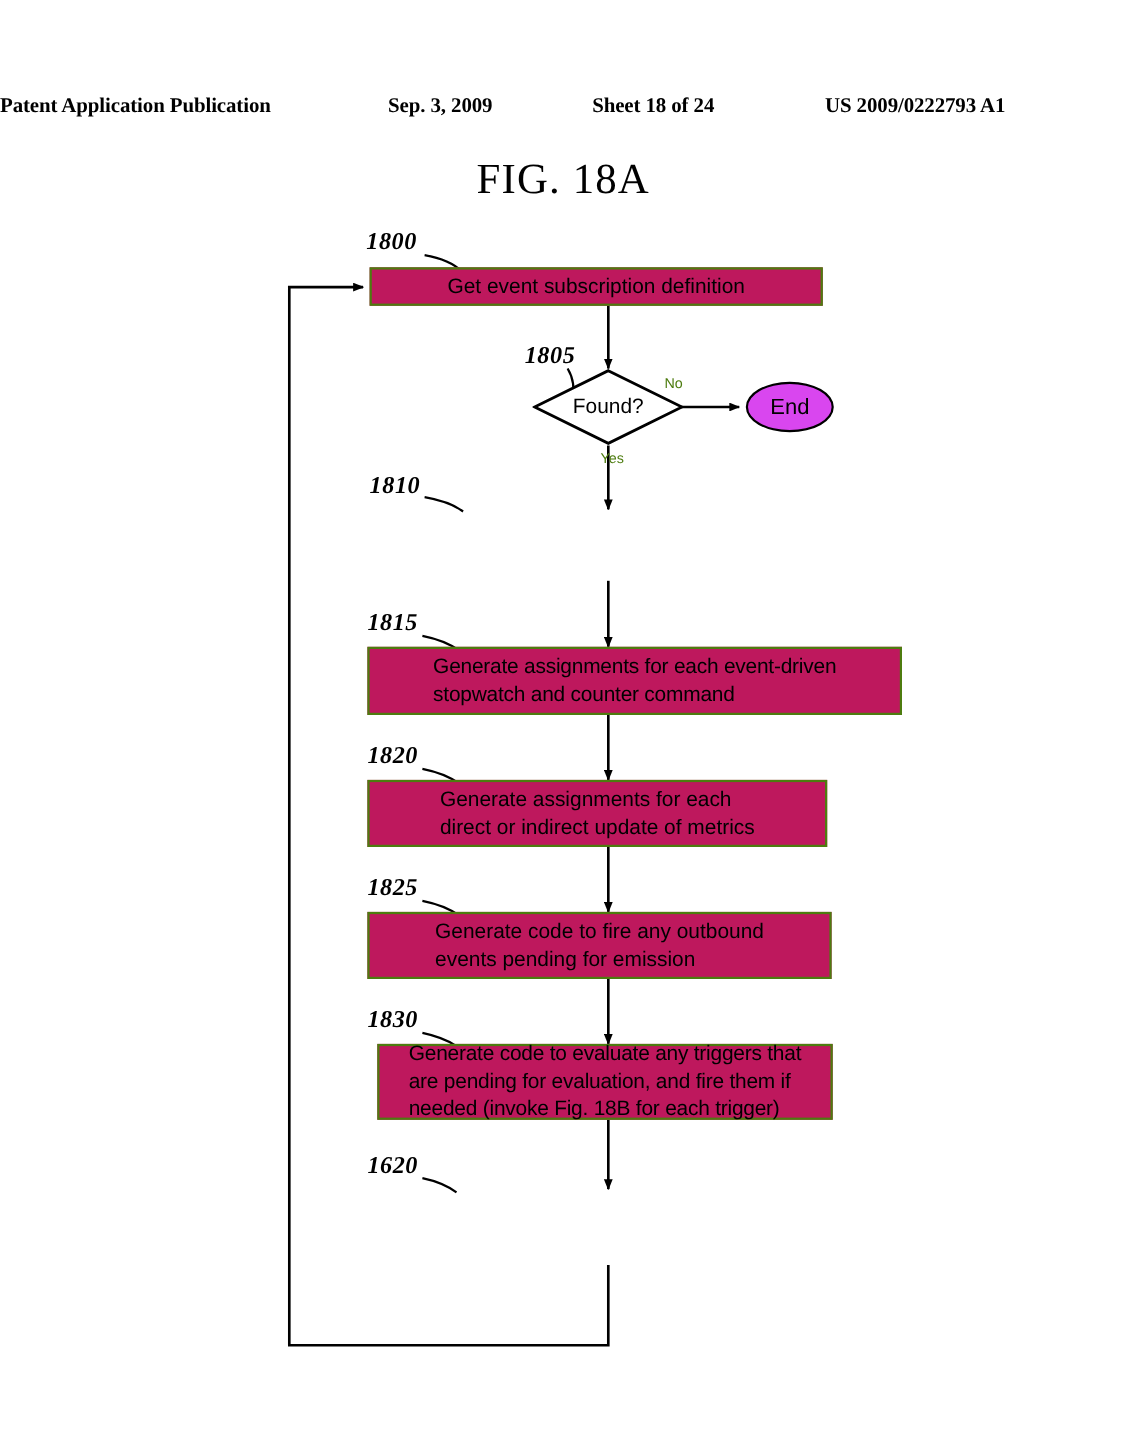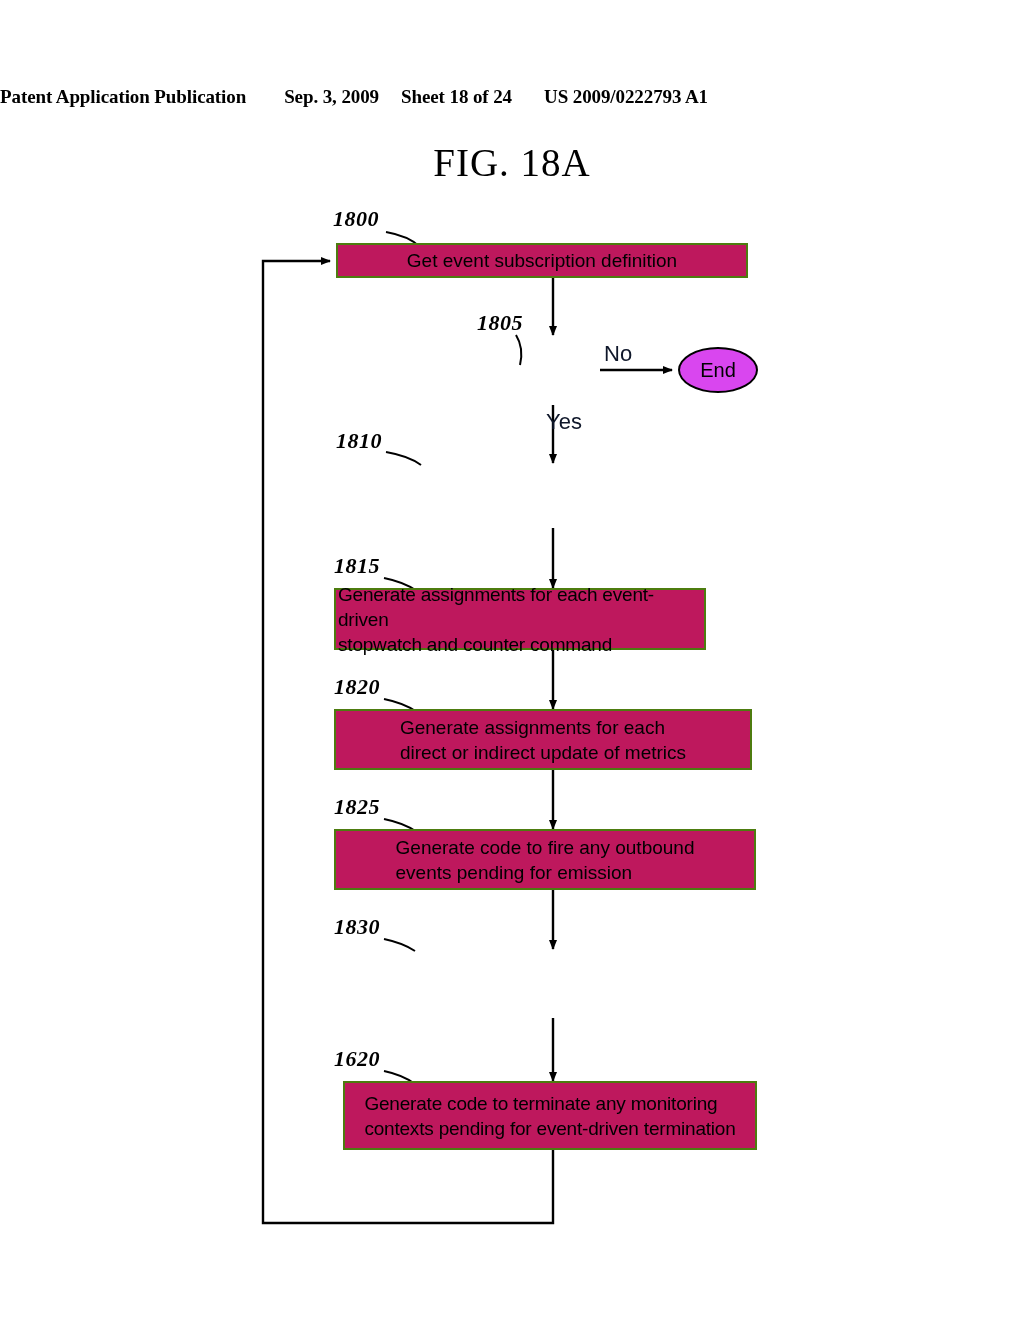--- a/index.html
+++ b/index.html
@@ -17,21 +17,21 @@
   }
 
   
   #page-header {
     position: absolute;
     top: 86px;
     left: 0;
     width: 914px;
     height: 26px;
     display: flex;
-    justify-content: flex-start;
+    justify-content: space-between;
     align-items: baseline;
     font-family: "Liberation Serif", serif;
     font-weight: bold;
     font-size: 19px;
     letter-spacing: -0.1px;
     white-space: nowrap;
   }
   #page-header .hdr-seg { display: inline-block; }
   #page-header .gap-a { width: 38px; }
   #page-header .gap-b { width: 22px; }
@@ -129,22 +129,22 @@
     font-size: 22px;
     letter-spacing: 0.5px;
     color: #000;
     white-space: nowrap;
   }
 
   
   .edge-label {
     position: absolute;
     font-family: "Liberation Sans", sans-serif;
-    font-size: 22px;
-    color: #0f172a;
+    font-size: 13px;
+    color: #4d7c0f;
     white-space: nowrap;
     text-align: right;
   }
 </style>
 </head>
 <body>
 
 <div id="page-header">
   <span class="hdr-seg">Patent Application Publication</span>
   <span class="gap-a"></span>
@@ -203,33 +203,40 @@
   <div class="ref" style="left:477px; top:310px;">1805</div>
   <div class="ref" style="left:336px; top:428px;">1810</div>
   <div class="ref" style="left:334px; top:553px;">1815</div>
   <div class="ref" style="left:334px; top:674px;">1820</div>
   <div class="ref" style="left:334px; top:794px;">1825</div>
   <div class="ref" style="left:334px; top:914px;">1830</div>
   <div class="ref" style="left:334px; top:1046px;">1620</div>
 
   <div class="node" style="left:336px; top:243px; width:412px; height:35px;">Get event subscription definition</div>
 
+  <div class="diamond-wrap" style="left:484px; top:335px; width:138px; height:70px;">
+    <svg class="diamond-shape" width="138" height="70" viewBox="0 0 138 70">
+      <polygon points="69,2 136,35 69,68 2,35" fill="#fff" stroke="#000" stroke-width="2.6"></polygon>
+    </svg>
+    <div class="diamond-label">Found?</div>
+  </div>
 
   <div class="edge-label" style="left:604px; top:341px;">No</div>
   <div class="edge-label" style="left:546px; top:409px;">Yes</div>
 
   <div class="terminator" style="left:678px; top:347px; width:80px; height:46px;">End</div>
 
 
-  <div class="node tight" style="left:334px; top:588px; width:372px; height:62px;">Generate assignments for each event-driven
+  <div class="node tight" style="left:334px; top:588px; width:486px; height:62px;">Generate assignments for each event-driven
 stopwatch and counter command</div>
 
   <div class="node" style="left:334px; top:709px; width:418px; height:61px;">Generate assignments for each
 direct or indirect update of metrics</div>
 
   <div class="node" style="left:334px; top:829px; width:422px; height:61px;">Generate code to fire any outbound
 events pending for emission</div>
 
-
-  <div class="node tight" style="left:343px; top:1081px; width:414px; height:69px;">Generate code to terminate any monitoring
-contexts pending for event-driven termination</div>
+  <div class="node tight" style="left:343px; top:949px; width:414px; height:69px;">Generate code to evaluate any triggers that
+are pending for evaluation, and fire them if
+needed (invoke Fig. 18B for each trigger)</div>
+
 
 </div>
 
 </body></html>

